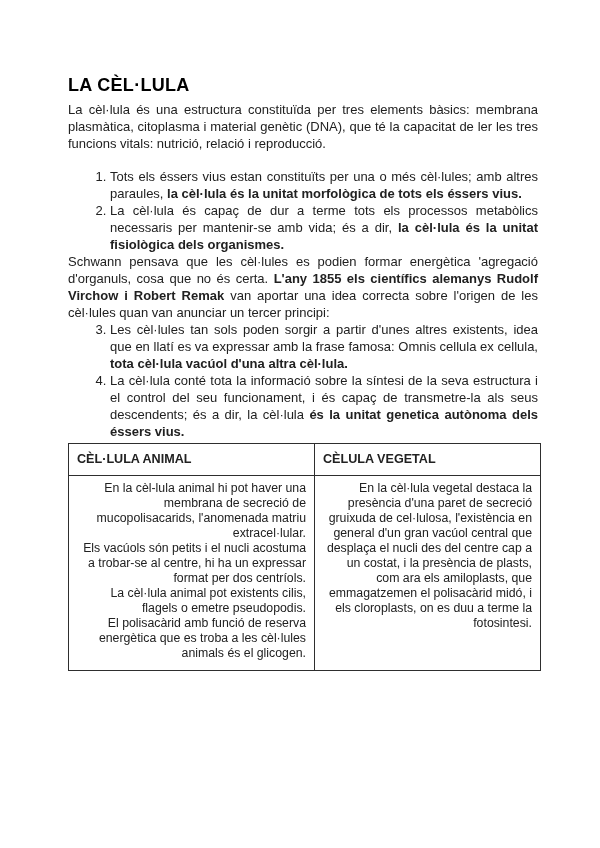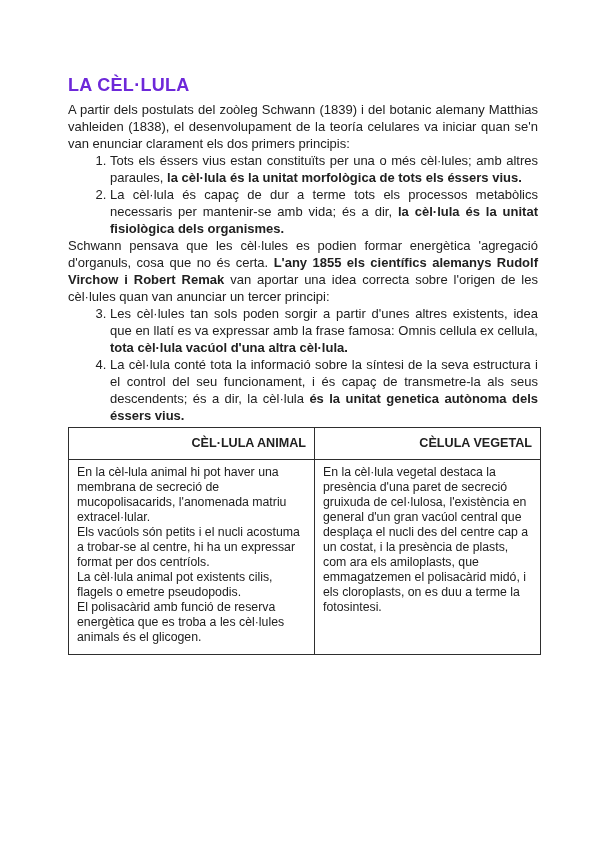--- a/index.html
+++ b/index.html
@@ -10,21 +10,21 @@
     padding:74px 62px 0 68px;
     font-family:"Liberation Sans",sans-serif;
     font-size:13px;line-height:17px;
     color:#212121;
     -webkit-font-smoothing:antialiased;
   }
   h1.doc-title{
     margin:0 0 5px 0;
     font-size:18px;line-height:22px;
     font-weight:700;letter-spacing:.3px;
-    color:#6d28d9;
+    color:#000000;
   }
   p.para{margin:0;text-align:justify;}
   p.para.gap-after{margin-bottom:16px;}
   ol.principles{
     margin:0;
     padding:0 0 0 42px;
     list-style:decimal;
   }
   ol.principles li{
     text-align:justify;
@@ -39,38 +39,37 @@
   table.compare th,
   table.compare td{
     border:1.6px solid #2e2e2e;
     text-align:left;
     vertical-align:top;
   }
   table.compare th{
     padding:7px 8px 8px 8px;
     font-size:12.6px;line-height:16px;
     font-weight:700;
-    text-align:right;
   }
   table.compare th.col-animal{width:229px;}
   table.compare td{
     padding:5px 8px 9px 8px;
-    font-size:12.3px;line-height:15px;
+    font-size:12.3px;line-height:15px;text-align:right;
   }
   td .cellp{margin:0;}
 </style>
 </head>
 <body>
 
 <div class="page">
 
   <h1 class="doc-title">LA CÈL·LULA</h1>
 
+  <p class="para gap-after">La cèl·lula és una estructura constituïda per tres elements bàsics: membrana plasmàtica, citoplasma i material genètic (DNA), que té la capacitat de ler les tres funcions vitals: nutrició, relació i reproducció.</p>
 
-  <p class="para">A partir dels postulats del zoòleg Schwann (1839) i del botanic alemany Matthias vahleiden (1838), el desenvolupament de la teoría celulares va iniciar quan se'n van enunciar clarament els dos primers principis:</p>
 
   <ol class="principles" start="1">
     <li><span>Tots els éssers vius estan constituïts per una o més cèl·lules; amb altres paraules, </span><span class="b">la cèl·lula és la unitat morfològica de tots els éssers vius.</span></li>
     <li><span>La cèl·lula és capaç de dur a terme tots els processos metabòlics necessaris per mantenir-se amb vida; és a dir, </span><span class="b">la cèl·lula és la unitat fisiològica dels organismes.</span></li>
   </ol>
 
   <p class="para"><span>Schwann pensava que les cèl·lules es podien formar energètica 'agregació d'organuls, cosa que no és certa. </span><span class="b">L'any 1855 els científics alemanys Rudolf Virchow i Robert Remak</span><span> van aportar una idea correcta sobre l'origen de les cèl·lules quan van anunciar un tercer principi:</span></p>
 
   <ol class="principles" start="3">
     <li><span>Les cèl·lules tan sols poden sorgir a partir d'unes altres existents, idea que en llatí es va expressar amb la frase famosa: Omnis cellula ex cellula, </span><span class="b">tota cèl·lula vacúol d'una altra cèl·lula.</span></li>

